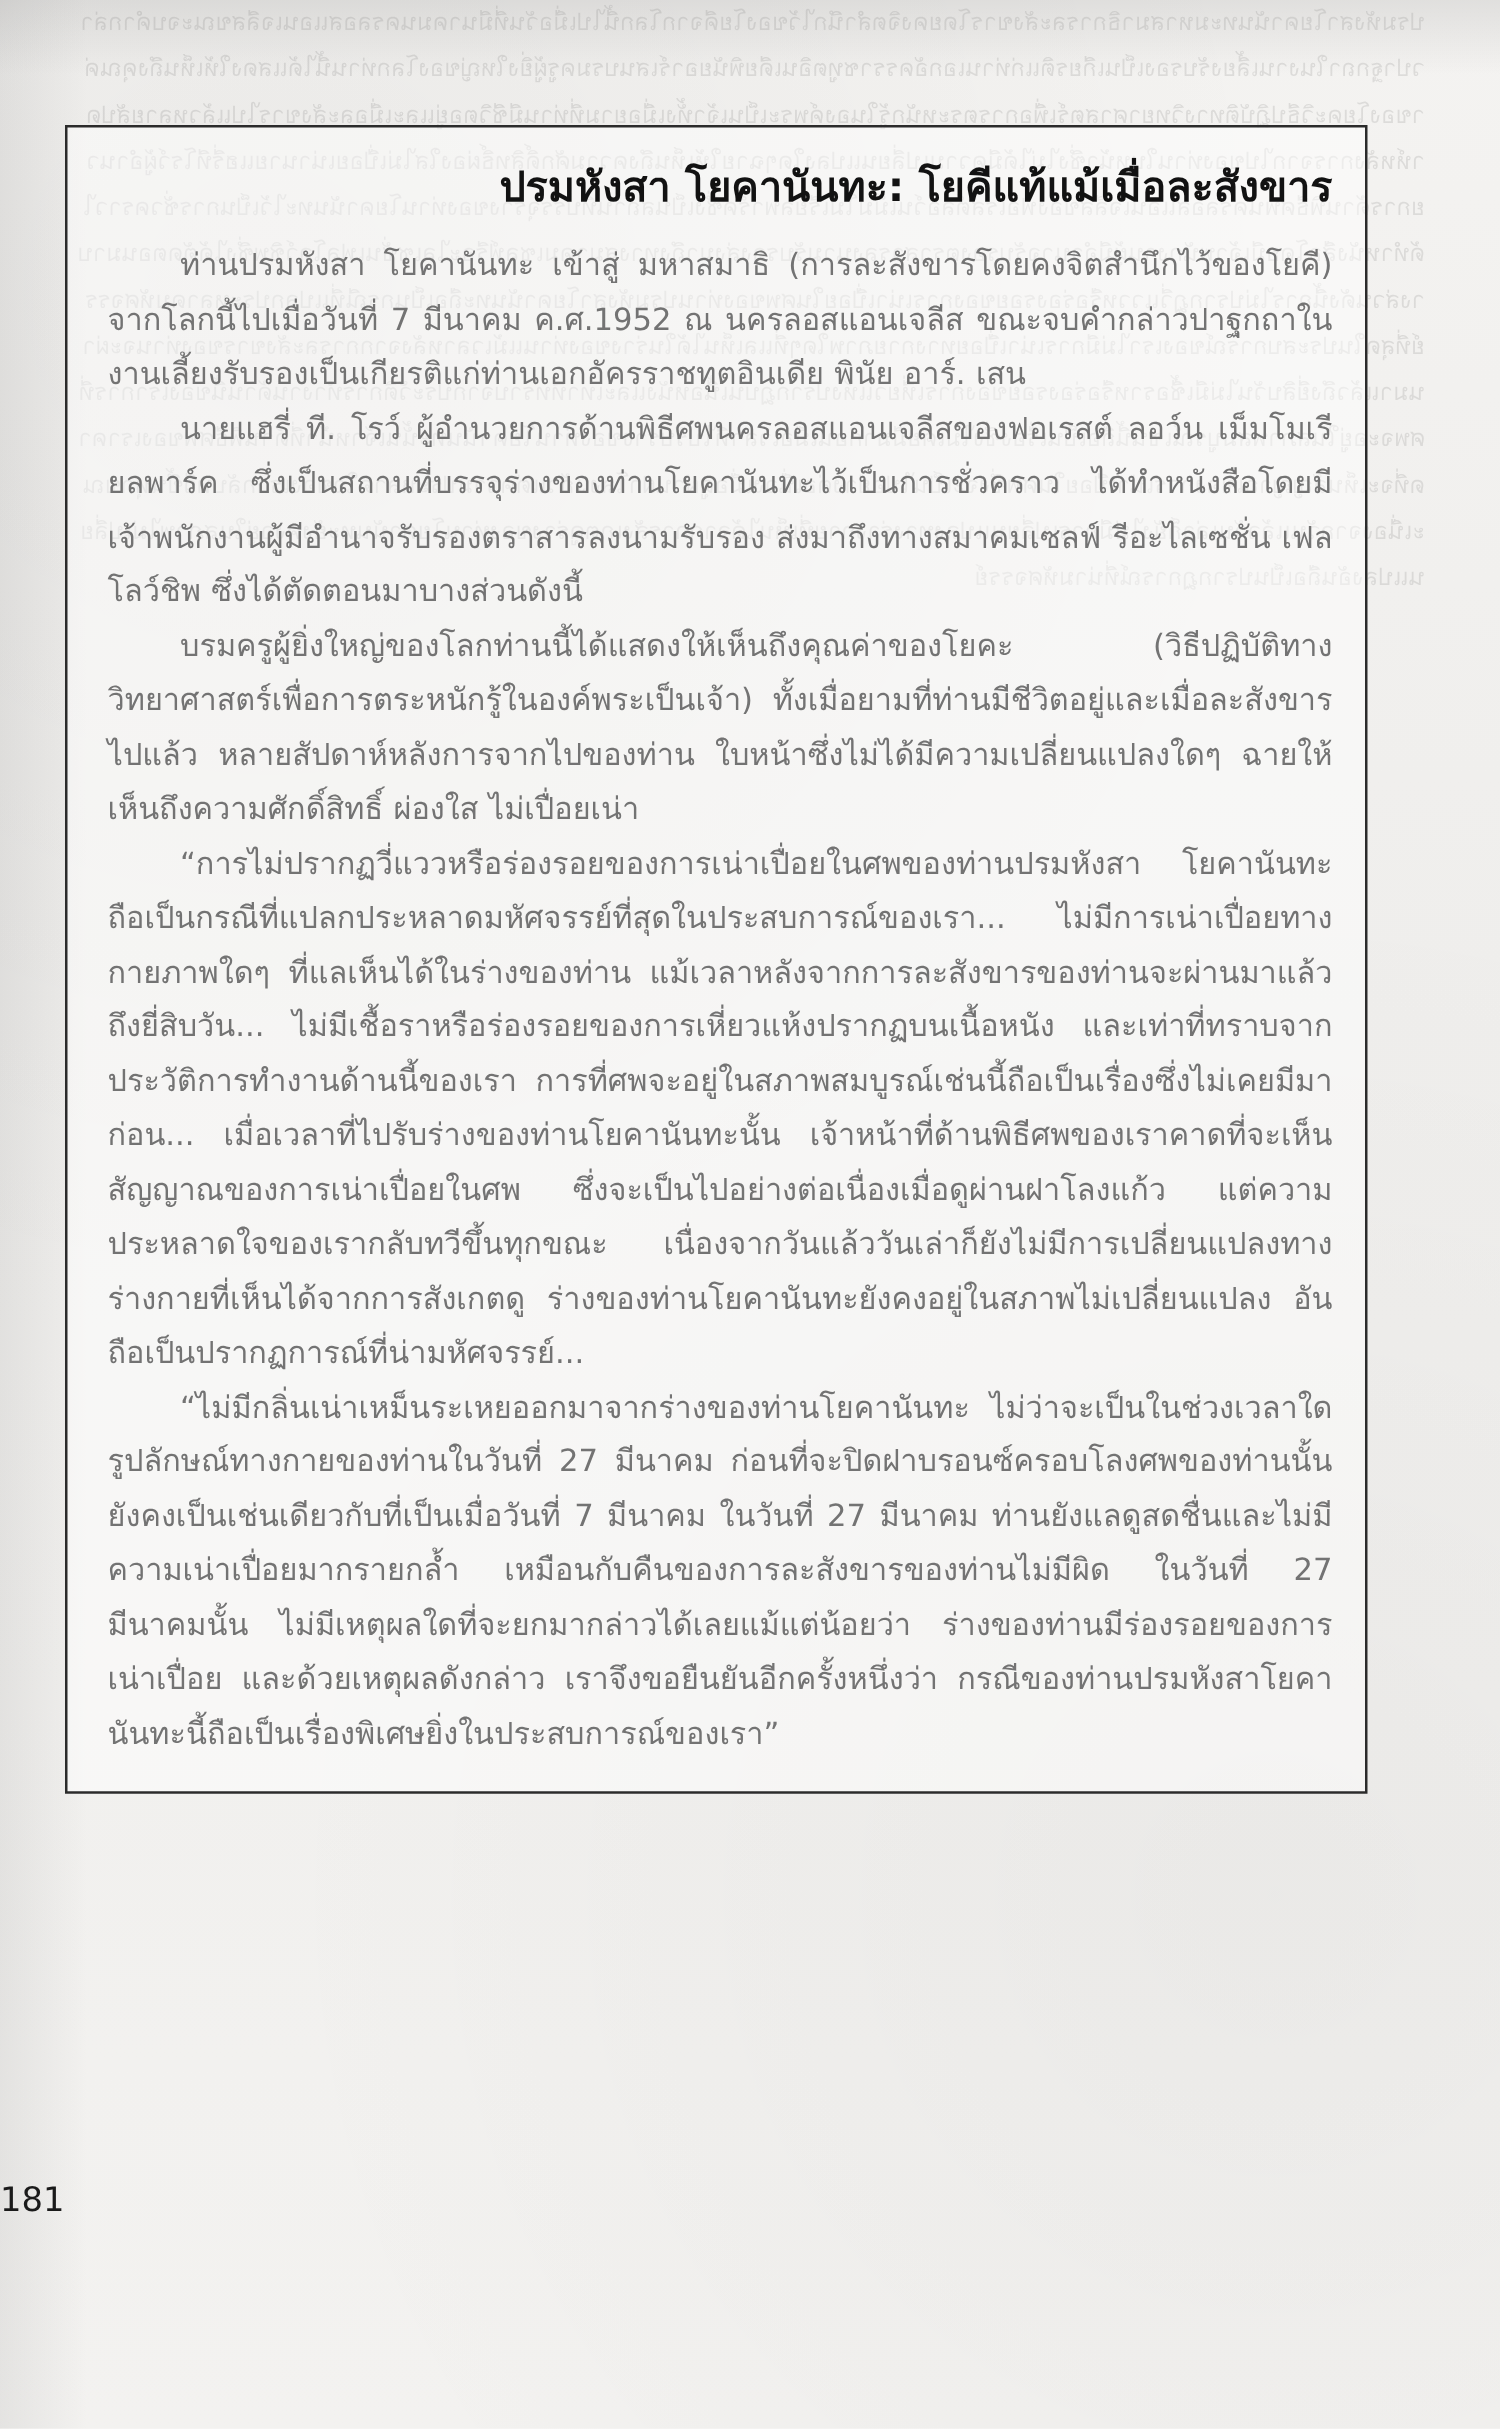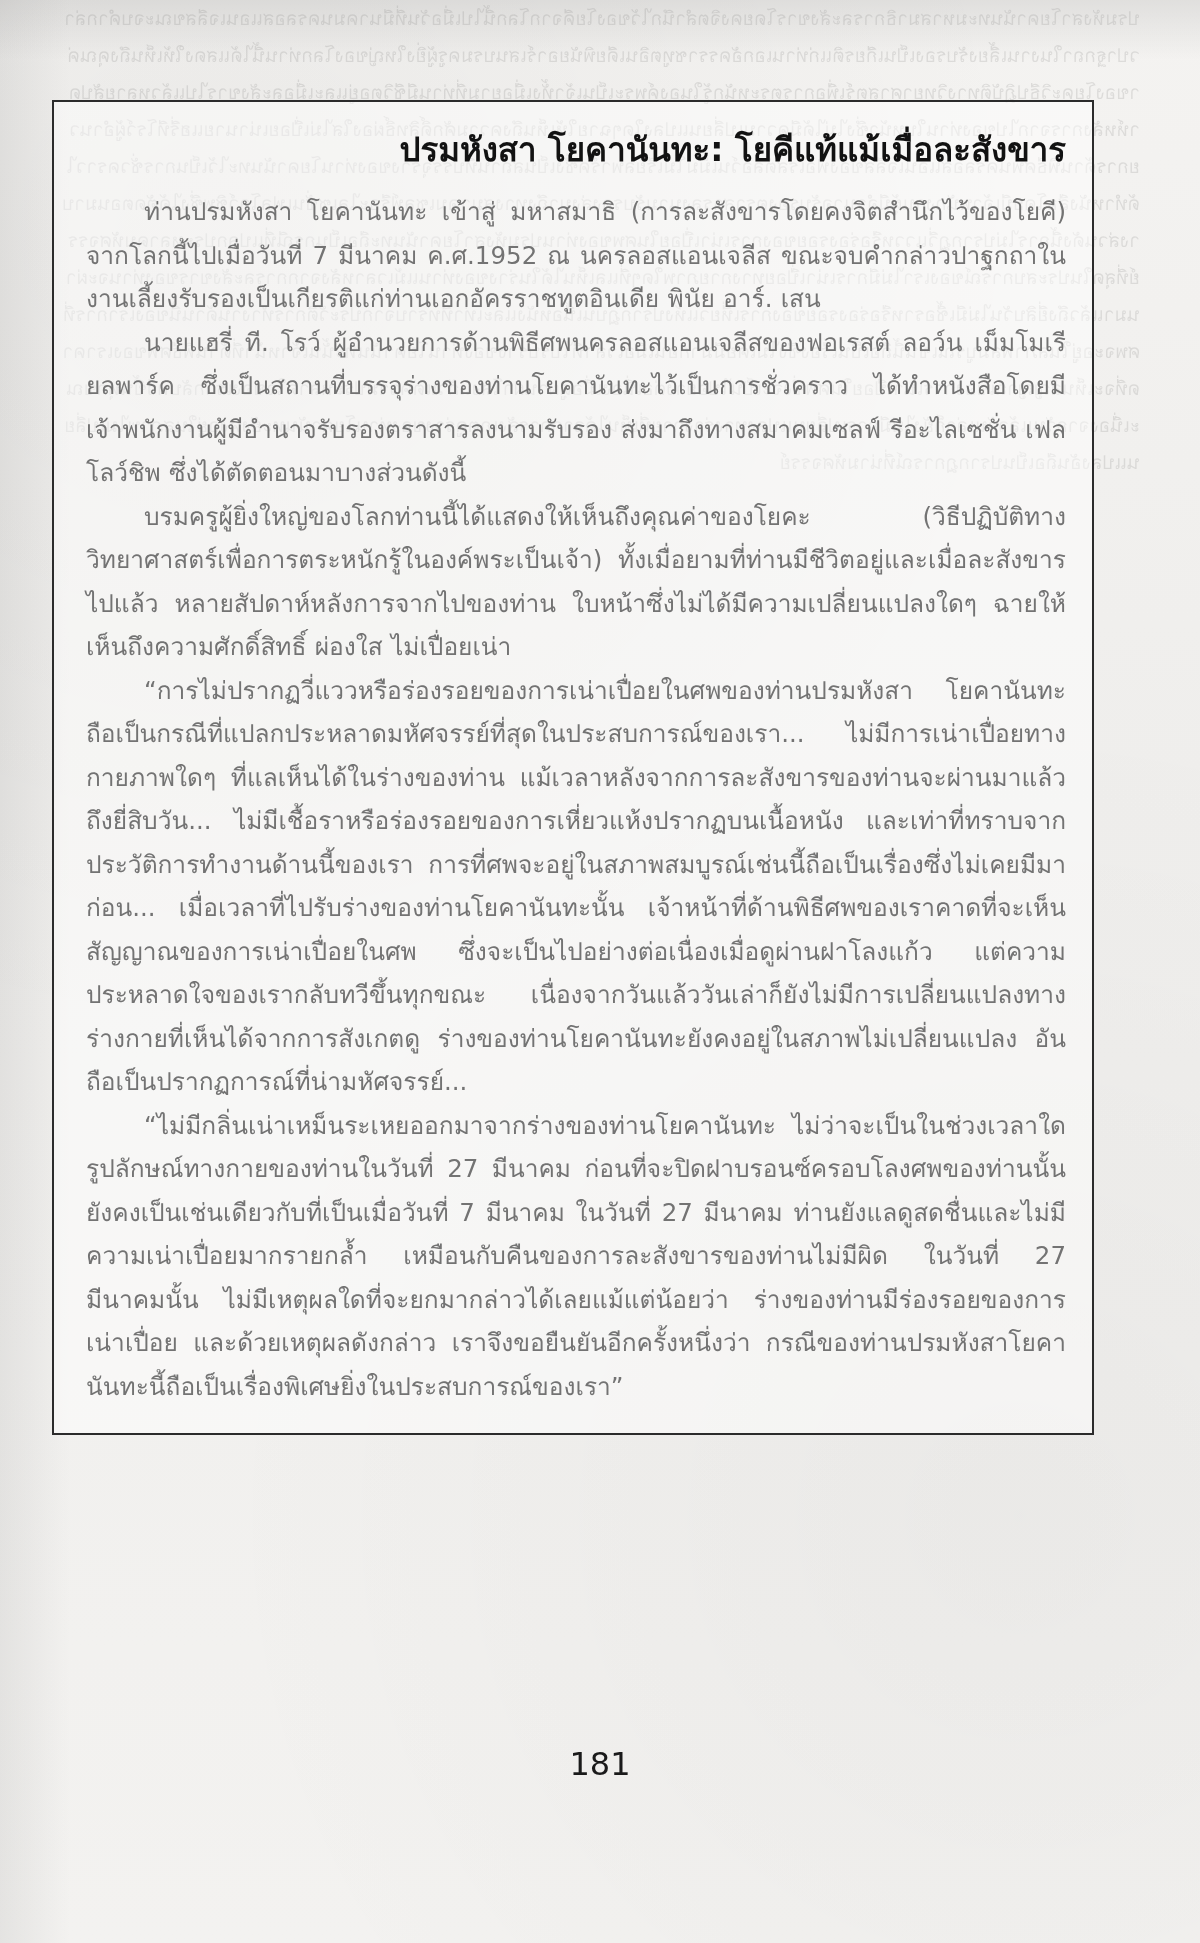--- a/index.html
+++ b/index.html
@@ -88,22 +88,22 @@
     text-justify: inter-word;
     word-spacing: 0.5px;
   }
   p.para.quote { text-indent: 58px; }
 
   .folio {
     position: absolute;
     left: 0;
     top: 1745px;
     width: 1200px;
-    text-align: center;
-    font-size: 32px;
+    text-align: left;
+    font-size: 27px;
     color: #1a1a1a;
     font-family: "DejaVu Sans", "Liberation Sans", sans-serif;
   }
 
   
   .top-smudge {
     position: absolute;
     left: 0; top: 0; width: 1200px; height: 60px;
     background: linear-gradient(180deg, rgba(120,120,120,0.16), rgba(120,120,120,0));
     pointer-events: none;

